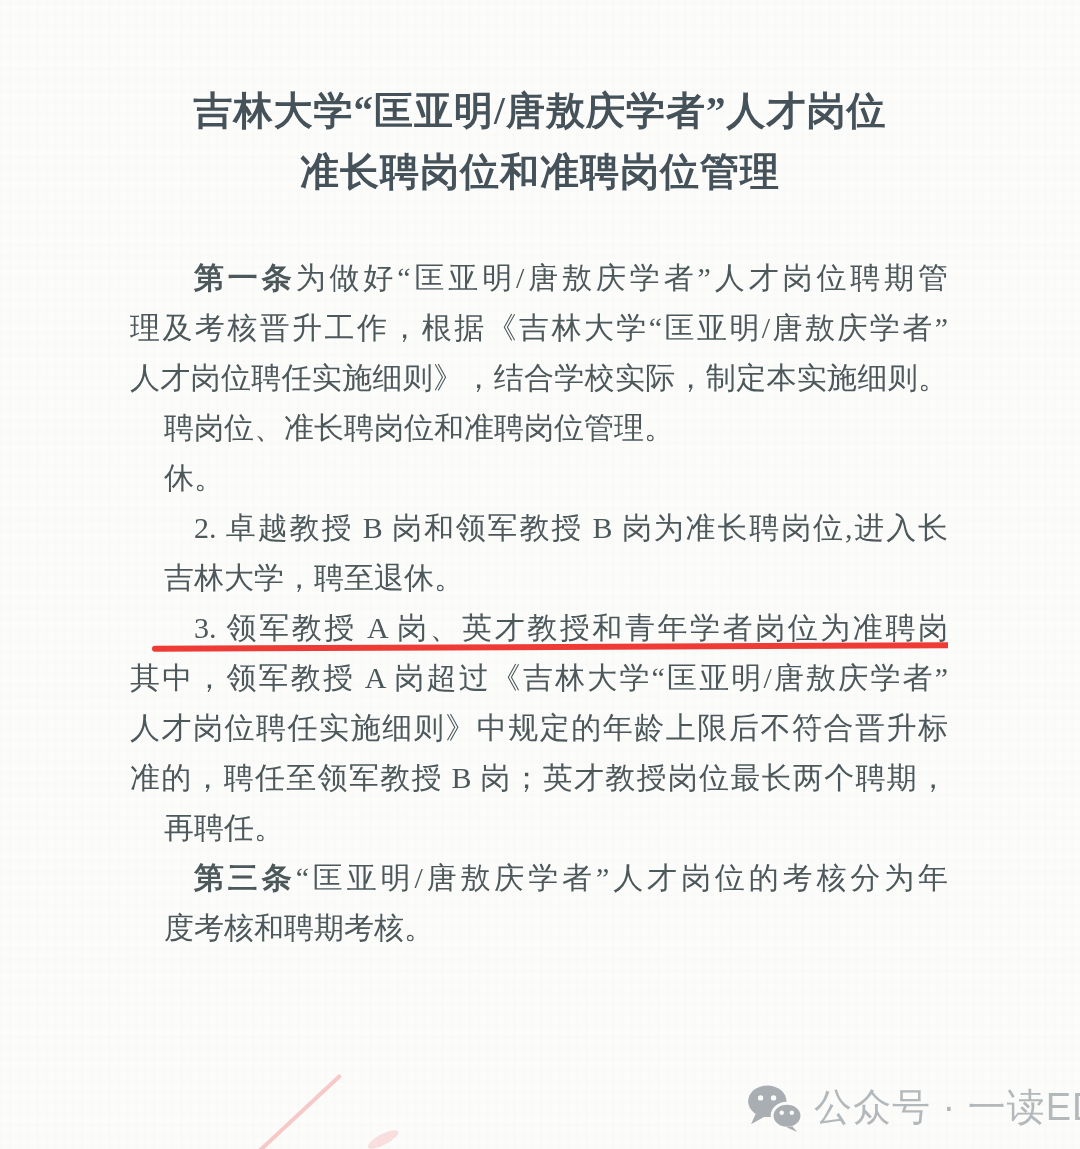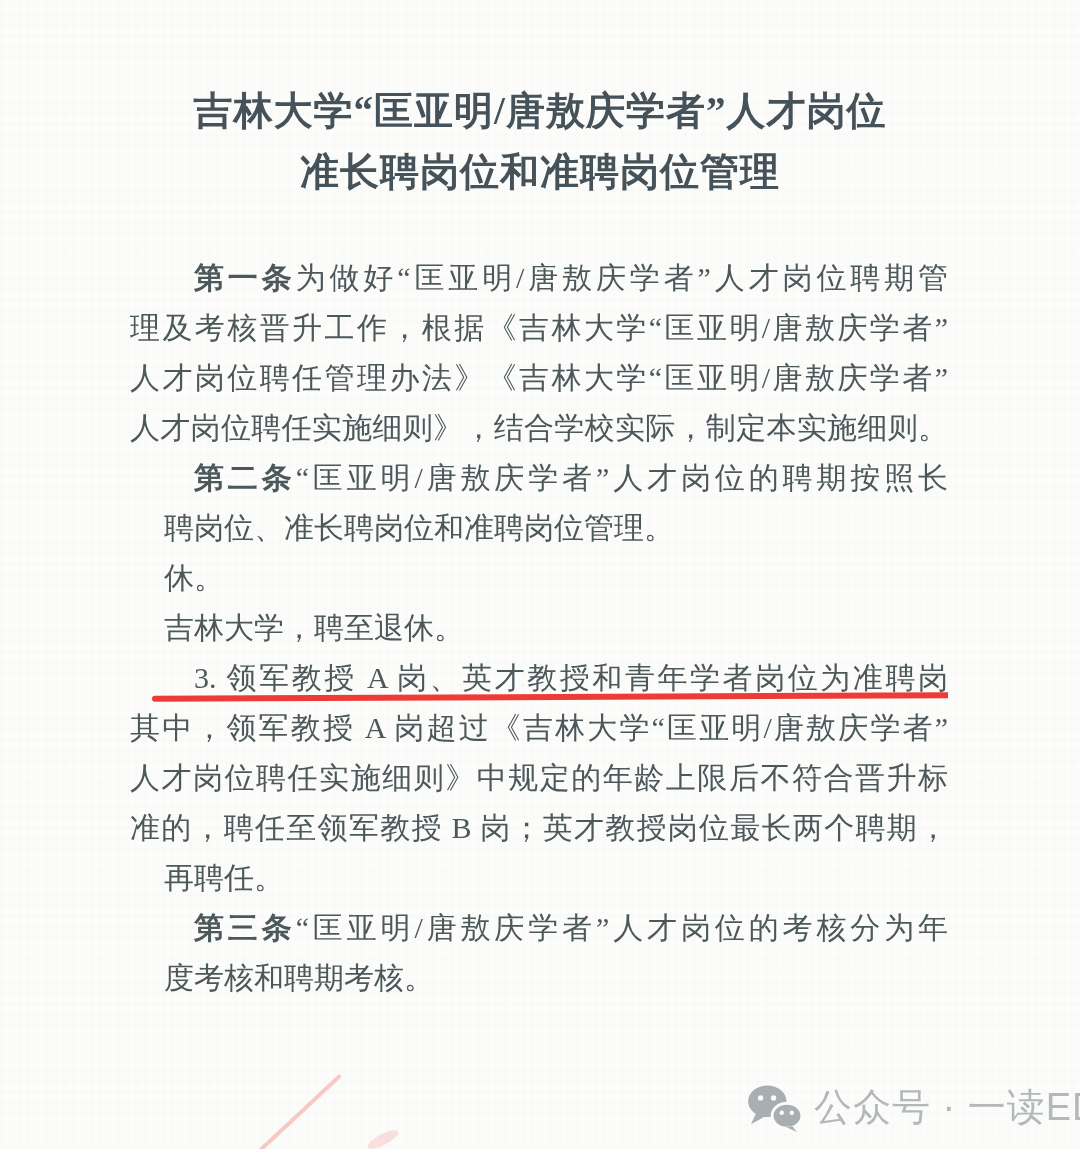--- a/index.html
+++ b/index.html
@@ -99,25 +99,24 @@
 <div class="page">
 
   <div class="doc-title">
     <div>吉林大学“匡亚明/唐敖庆学者”人才岗位</div>
     <div>准长聘岗位和准聘岗位管理</div>
   </div>
 
   <div class="doc-body">
     <div class="line indent"><span class="lead">第一条</span><span>为做好“匡亚明/唐敖庆学者”人才岗位聘期管</span></div>
     <div class="line"><span>理及考核晋升工作，根据《吉林大学“匡亚明/唐敖庆学者”</span></div>
-    <div class="line"><span>人才岗位聘任管理办法》《吉林大学“匡亚明/唐敖庆学者”</span></div>
     <div class="line"><span>人才岗位聘任实施细则》，结合学校实际，制定本实施细则。</span></div>
-    <div class="line indent"><span class="lead">第二条</span><span>“匡亚明/唐敖庆学者”人才岗位的聘期按照长</span></div>
     <div class="line end"><span>聘岗位、准长聘岗位和准聘岗位管理。</span></div>
     <div class="line end"><span>休。</span></div>
+    <div class="line indent"><span>2. 卓越教授 B 岗和领军教授 B 岗为准长聘岗位,进入长</span></div>
     <div class="line end"><span>吉林大学，聘至退休。</span></div>
     <div class="line indent"><span>3. 领军教授 A 岗、英才教授和青年学者岗位为准聘岗位。</span><div class="underline-mark"></div></div>
     <div class="line"><span>其中，领军教授 A 岗超过《吉林大学“匡亚明/唐敖庆学者”</span></div>
     <div class="line"><span>人才岗位聘任实施细则》中规定的年龄上限后不符合晋升标</span></div>
     <div class="line"><span>准的，聘任至领军教授 B 岗；英才教授岗位最长两个聘期，</span></div>
     <div class="line end"><span>再聘任。</span></div>
     <div class="line indent"><span class="lead">第三条</span><span>“匡亚明/唐敖庆学者”人才岗位的考核分为年</span></div>
     <div class="line end"><span>度考核和聘期考核。</span></div>
   </div>
 

